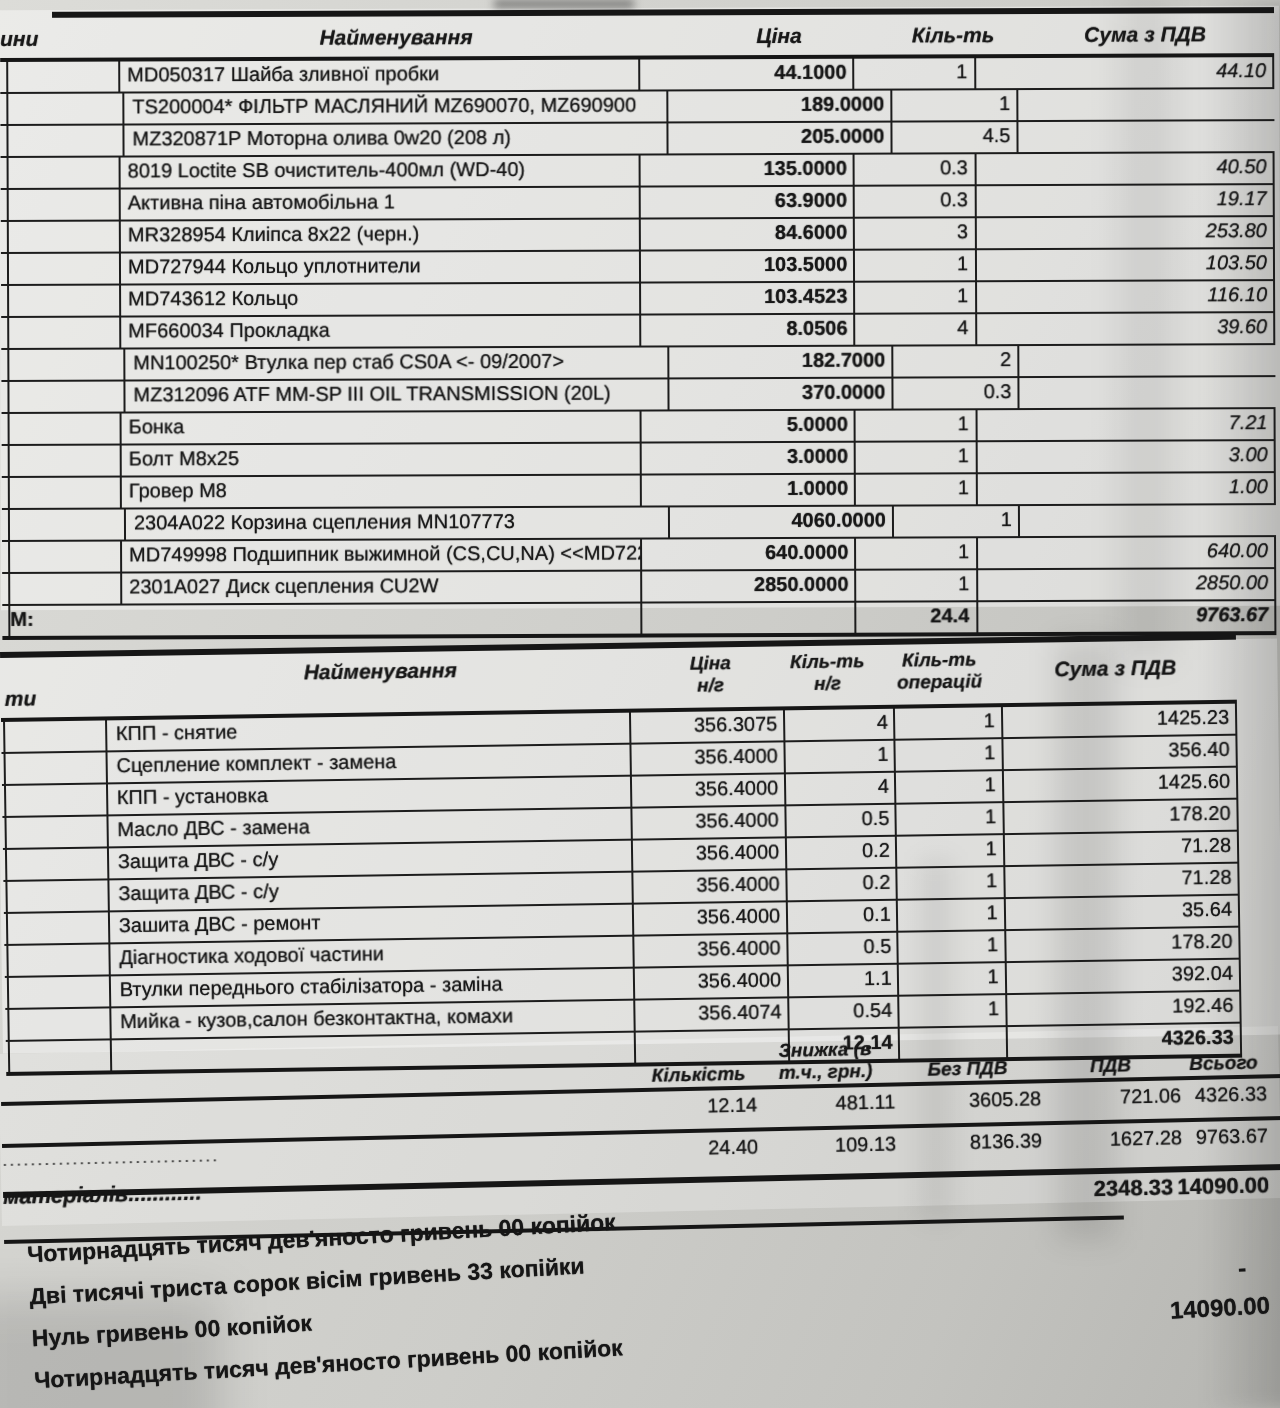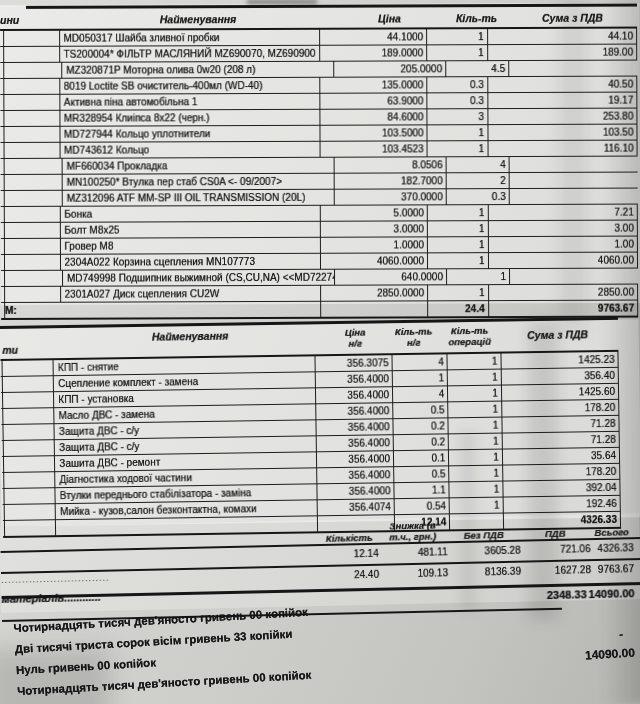--- a/index.html
+++ b/index.html
@@ -33,23 +33,23 @@
   .hdr{font-weight:bold;font-style:italic;font-size:10.5px;text-align:center;
        text-shadow:0 0 0.4px rgba(20,20,20,0.7);}
 
   
   .t1{left:0;top:6px;width:637px;transform:rotate(-0.22deg);}
   .t1-topline{margin-left:26px;height:3px;width:611px;}
   .t1-head{position:relative;height:20px;border-bottom:2.5px solid #161616;}
   .row{display:flex;height:15px;border-bottom:1.5px solid #1c1c1c;}
   .row .c1{width:59px;margin-left:3px;border-left:1.5px solid #1c1c1c;border-right:1.5px solid #1c1c1c;}
   .row .c2{width:272px;border-right:1.5px solid #1c1c1c;}
-  .row .c3{width:112px;border-right:1.5px solid #1c1c1c;}
+  .row .c3{width:112px;border-right:1.5px solid #1c1c1c;font-weight:bold;}
   .row .c4{width:63px;border-right:1.5px solid #1c1c1c;}
-  .row .c5{width:156px;border-right:1.5px solid #1c1c1c;}
+  .row .c5{width:156px;border-right:1.5px solid #1c1c1c;font-style:italic;}
   .row.total{border-bottom:2.5px solid #161616;}
   .row.total .clabel{width:331px;margin-left:3px;border-left:1.5px solid #1c1c1c;border-right:1.5px solid #1c1c1c;}
 
   
   .t2{left:0;top:326px;width:618px;transform:rotate(-0.85deg);}
   .t2-topline{height:2.5px;width:618px;}
   .t2-head{position:relative;height:30px;border-bottom:2.5px solid #161616;}
   .hdr2{font-size:9.5px;line-height:11px;}
   .row2{display:flex;height:15px;border-bottom:1.5px solid #1c1c1c;}
   .row2 .d1{width:54px;margin-left:1px;border-left:1.5px solid #1c1c1c;border-right:1.5px solid #1c1c1c;}
@@ -121,21 +121,20 @@
         <div class="cell c2 txt">MD050317 Шайба зливної пробки</div>
         <div class="cell c3 num">44.1000</div>
         <div class="cell c4 num">1</div>
         <div class="cell c5 num">44.10</div>
       </div>
         <div class="row">
         <div class="cell c1"></div>
         <div class="cell c2 txt">TS200004* ФІЛЬТР МАСЛЯНИЙ MZ690070, MZ690900</div>
         <div class="cell c3 num">189.0000</div>
         <div class="cell c4 num">1</div>
-        <div class="cell c5 num">189.00</div>
       </div>
         <div class="row">
         <div class="cell c1"></div>
         <div class="cell c2 txt">MZ320871P Моторна олива 0w20 (208 л)</div>
         <div class="cell c3 num">205.0000</div>
         <div class="cell c4 num">4.5</div>
       </div>
         <div class="row">
         <div class="cell c1"></div>
         <div class="cell c2 txt">8019 Loctite SB  очиститель-400мл (WD-40)</div>
@@ -169,20 +168,21 @@
         <div class="cell c2 txt">MD743612 Кольцо</div>
         <div class="cell c3 num">103.4523</div>
         <div class="cell c4 num">1</div>
         <div class="cell c5 num">116.10</div>
       </div>
         <div class="row">
         <div class="cell c1"></div>
         <div class="cell c2 txt">MF660034 Прокладка</div>
         <div class="cell c3 num">8.0506</div>
         <div class="cell c4 num">4</div>
+        <div class="cell c5 num">39.60</div>
       </div>
         <div class="row">
         <div class="cell c1"></div>
         <div class="cell c2 txt">MN100250* Втулка пер стаб CS0A &lt;- 09/2007&gt;</div>
         <div class="cell c3 num">182.7000</div>
         <div class="cell c4 num">2</div>
       </div>
         <div class="row">
         <div class="cell c1"></div>
         <div class="cell c2 txt">MZ312096 ATF MM-SP III OIL TRANSMISSION (20L)</div>
@@ -208,27 +208,27 @@
         <div class="cell c2 txt">Гровер М8</div>
         <div class="cell c3 num">1.0000</div>
         <div class="cell c4 num">1</div>
         <div class="cell c5 num">1.00</div>
       </div>
         <div class="row">
         <div class="cell c1"></div>
         <div class="cell c2 txt">2304A022 Корзина сцепления MN107773</div>
         <div class="cell c3 num">4060.0000</div>
         <div class="cell c4 num">1</div>
-        <div class="cell c5 num">4060.00</div>
       </div>
         <div class="row">
         <div class="cell c1"></div>
         <div class="cell c2 txt">MD749998 Подшипник выжимной (CS,CU,NA) &lt;&lt;MD72274</div>
         <div class="cell c3 num">640.0000</div>
         <div class="cell c4 num">1</div>
+        <div class="cell c5 num">640.00</div>
       </div>
         <div class="row">
         <div class="cell c1"></div>
         <div class="cell c2 txt">2301A027 Диск сцепления CU2W</div>
         <div class="cell c3 num">2850.0000</div>
         <div class="cell c4 num">1</div>
         <div class="cell c5 num">2850.00</div>
       </div>
       <div class="row total">
         <div class="cell clabel txt bold" style="padding-left:0;">М:</div>

